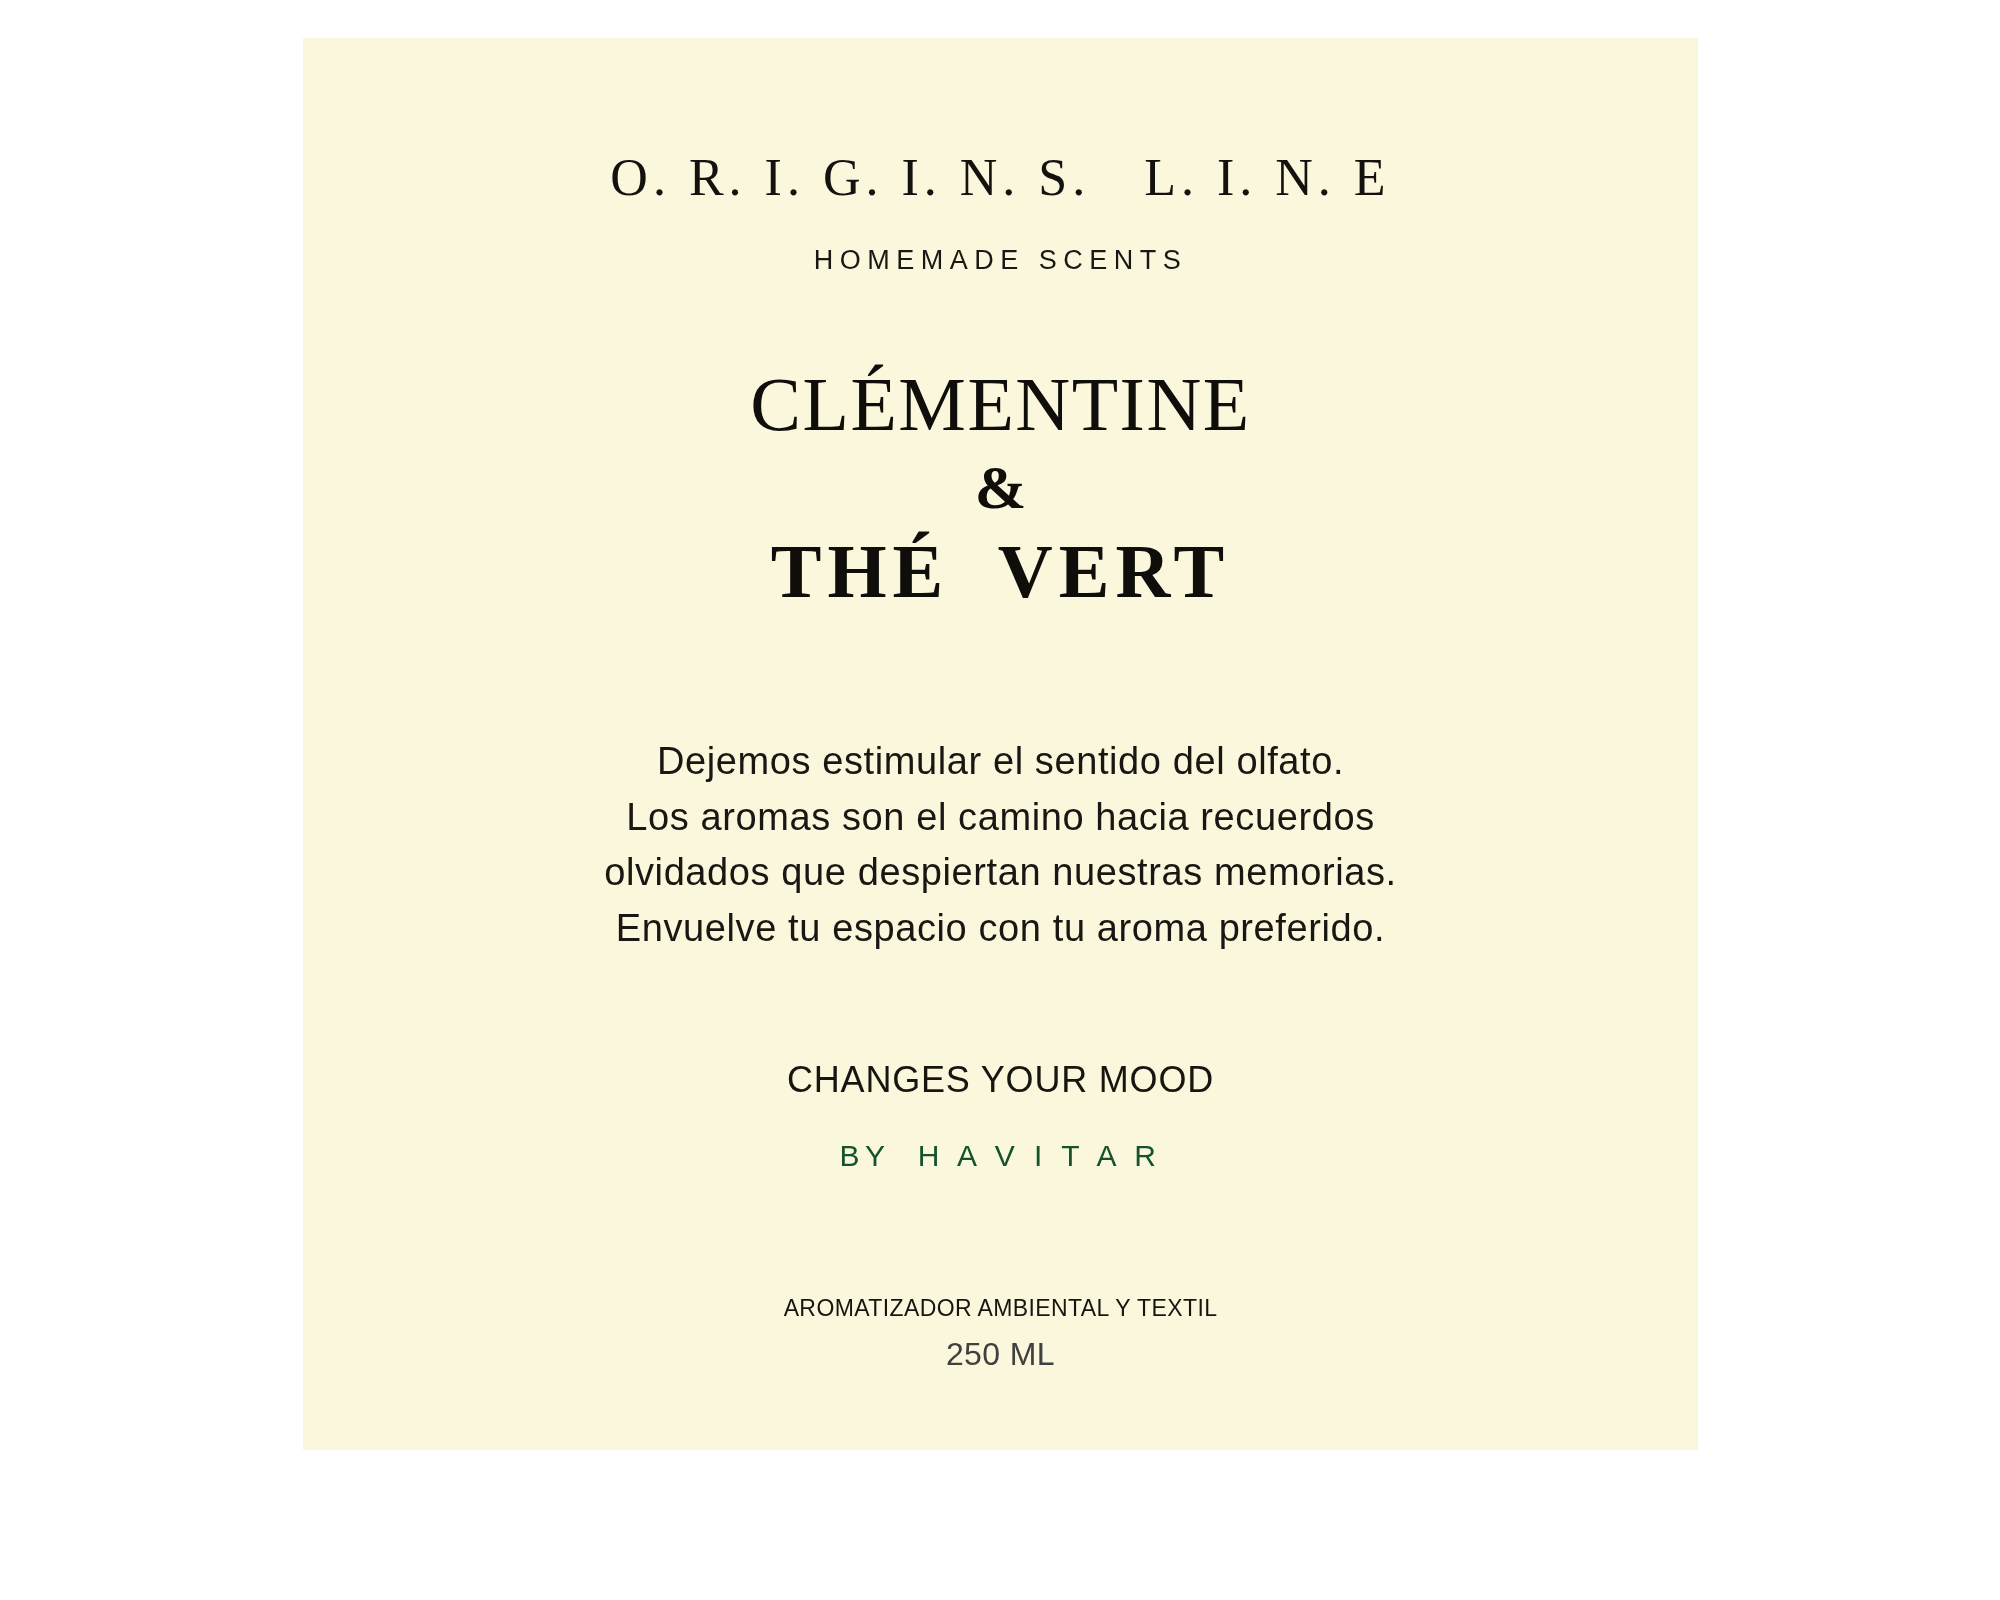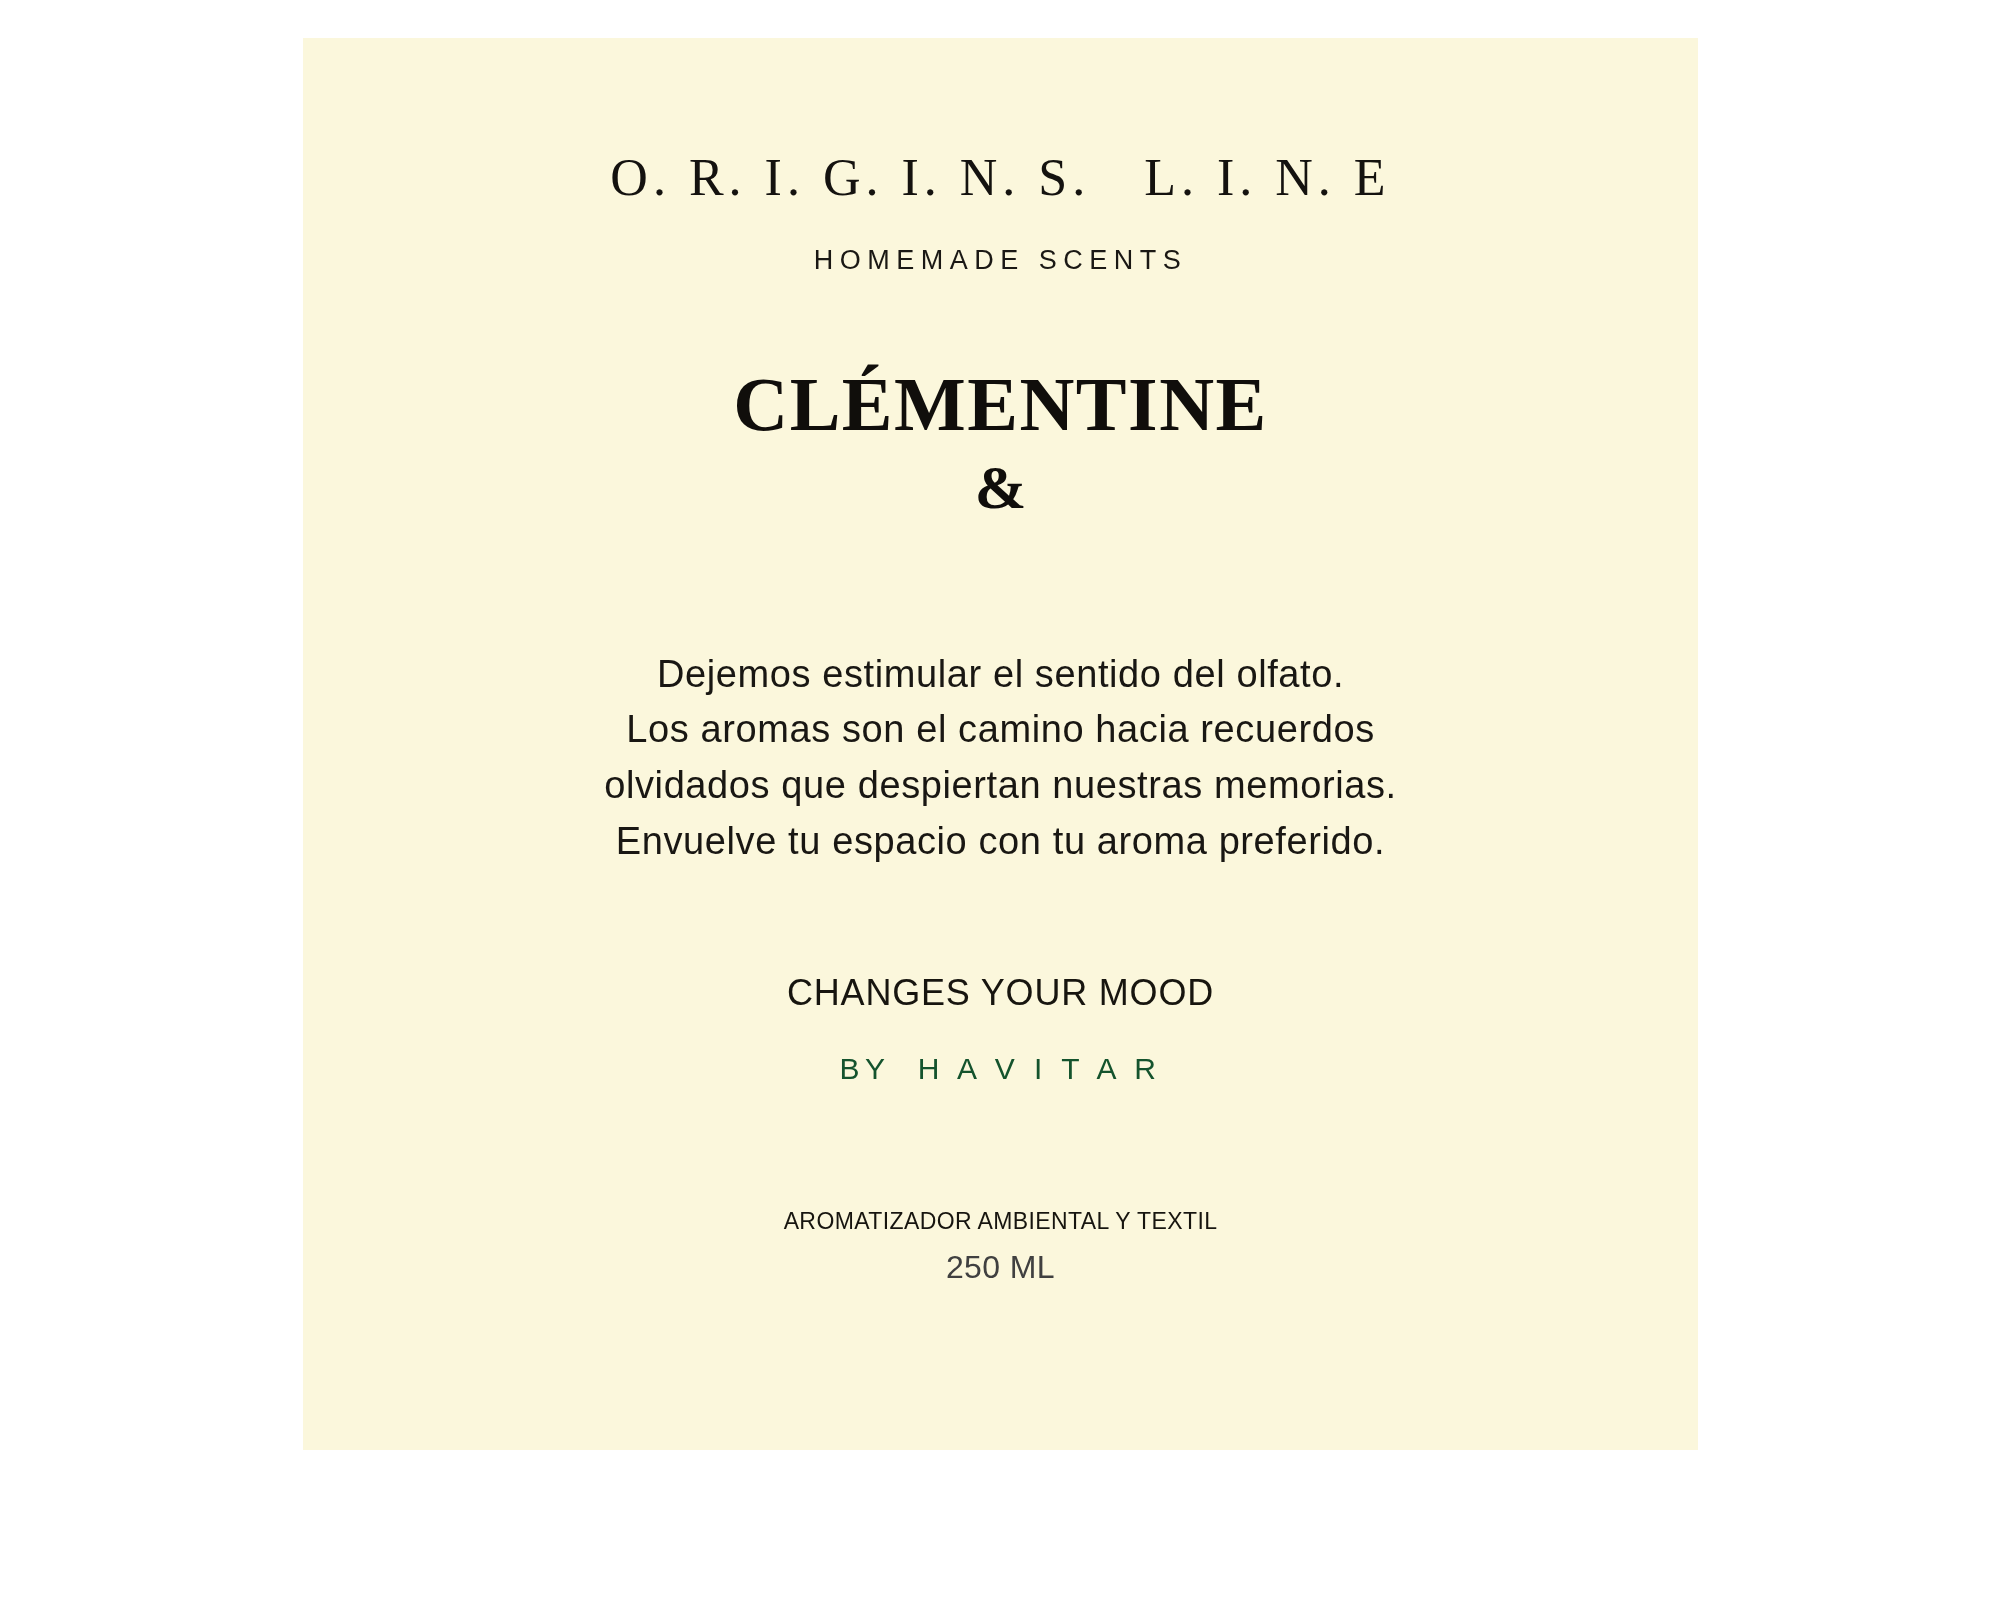--- a/index.html
+++ b/index.html
@@ -53,21 +53,21 @@
     font-weight: 400;
     letter-spacing: 6.5px;
     color: #1a1814;
     text-align: right;
     white-space: pre;
   }
 
   .product-title {
     margin-top: 86px;
     font-family: "Liberation Serif", serif;
-    font-weight: 700;
+    font-weight: 400;
     font-size: 76px;
     line-height: 1.12;
     letter-spacing: 1.5px;
     color: #100e0b;
     text-align: center;
     white-space: pre;
   }
 
   .product-amp {
     font-family: "Liberation Serif", serif;
@@ -154,20 +154,21 @@
   <div class="label-panel">
 
     <div class="brand-name">O. R. I. G. I. N. S.   L. I. N. E</div>
 
     <div class="brand-sub">HOMEMADE SCENTS</div>
 
     <div class="product-title">CLÉMENTINE</div>
 
     <div class="product-amp">&amp;</div>
 
+    <div class="product-title-2">THÉ  VERT</div>
 
     <div class="description">Dejemos estimular el sentido del olfato.
 Los aromas son el camino hacia recuerdos
 olvidados que despiertan nuestras memorias.
 Envuelve tu espacio con tu aroma preferido.</div>
 
     <div class="tagline">CHANGES YOUR MOOD</div>
 
     <div class="byline">BY  H A V I T A R</div>
 

